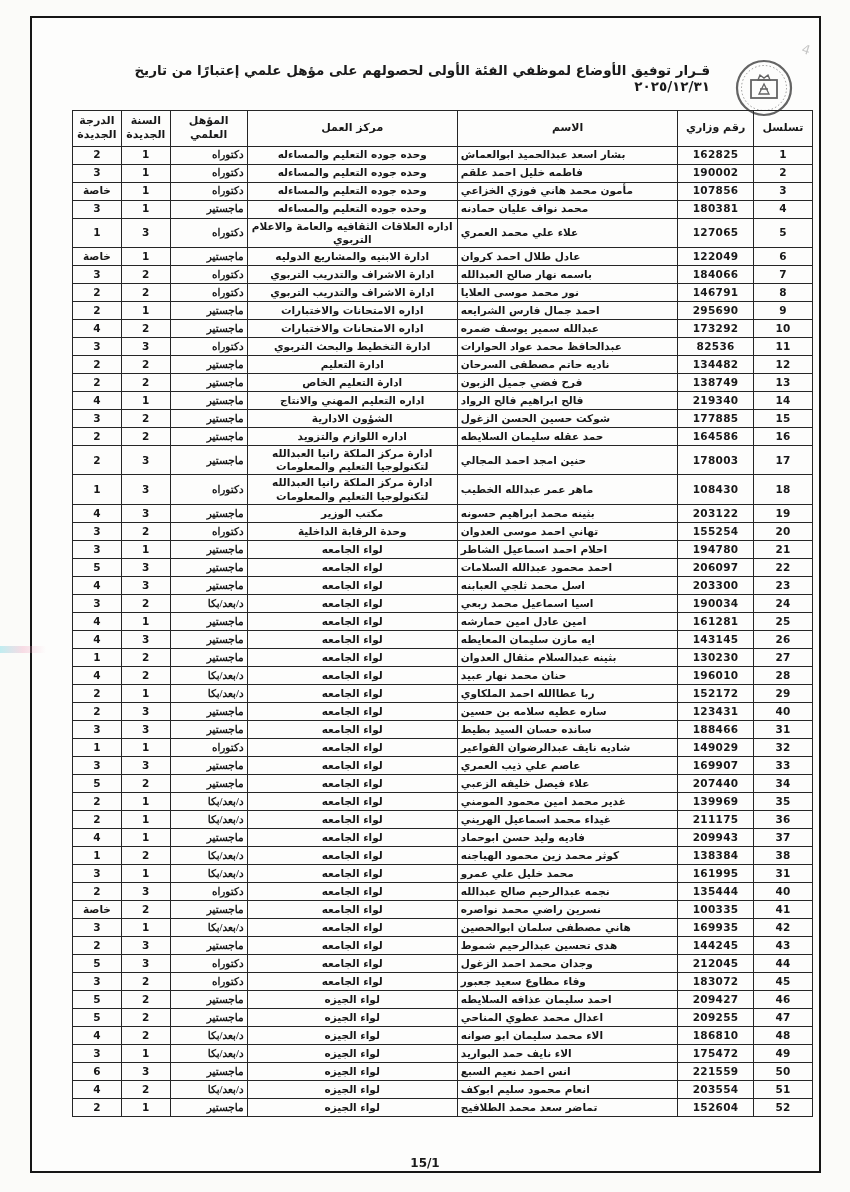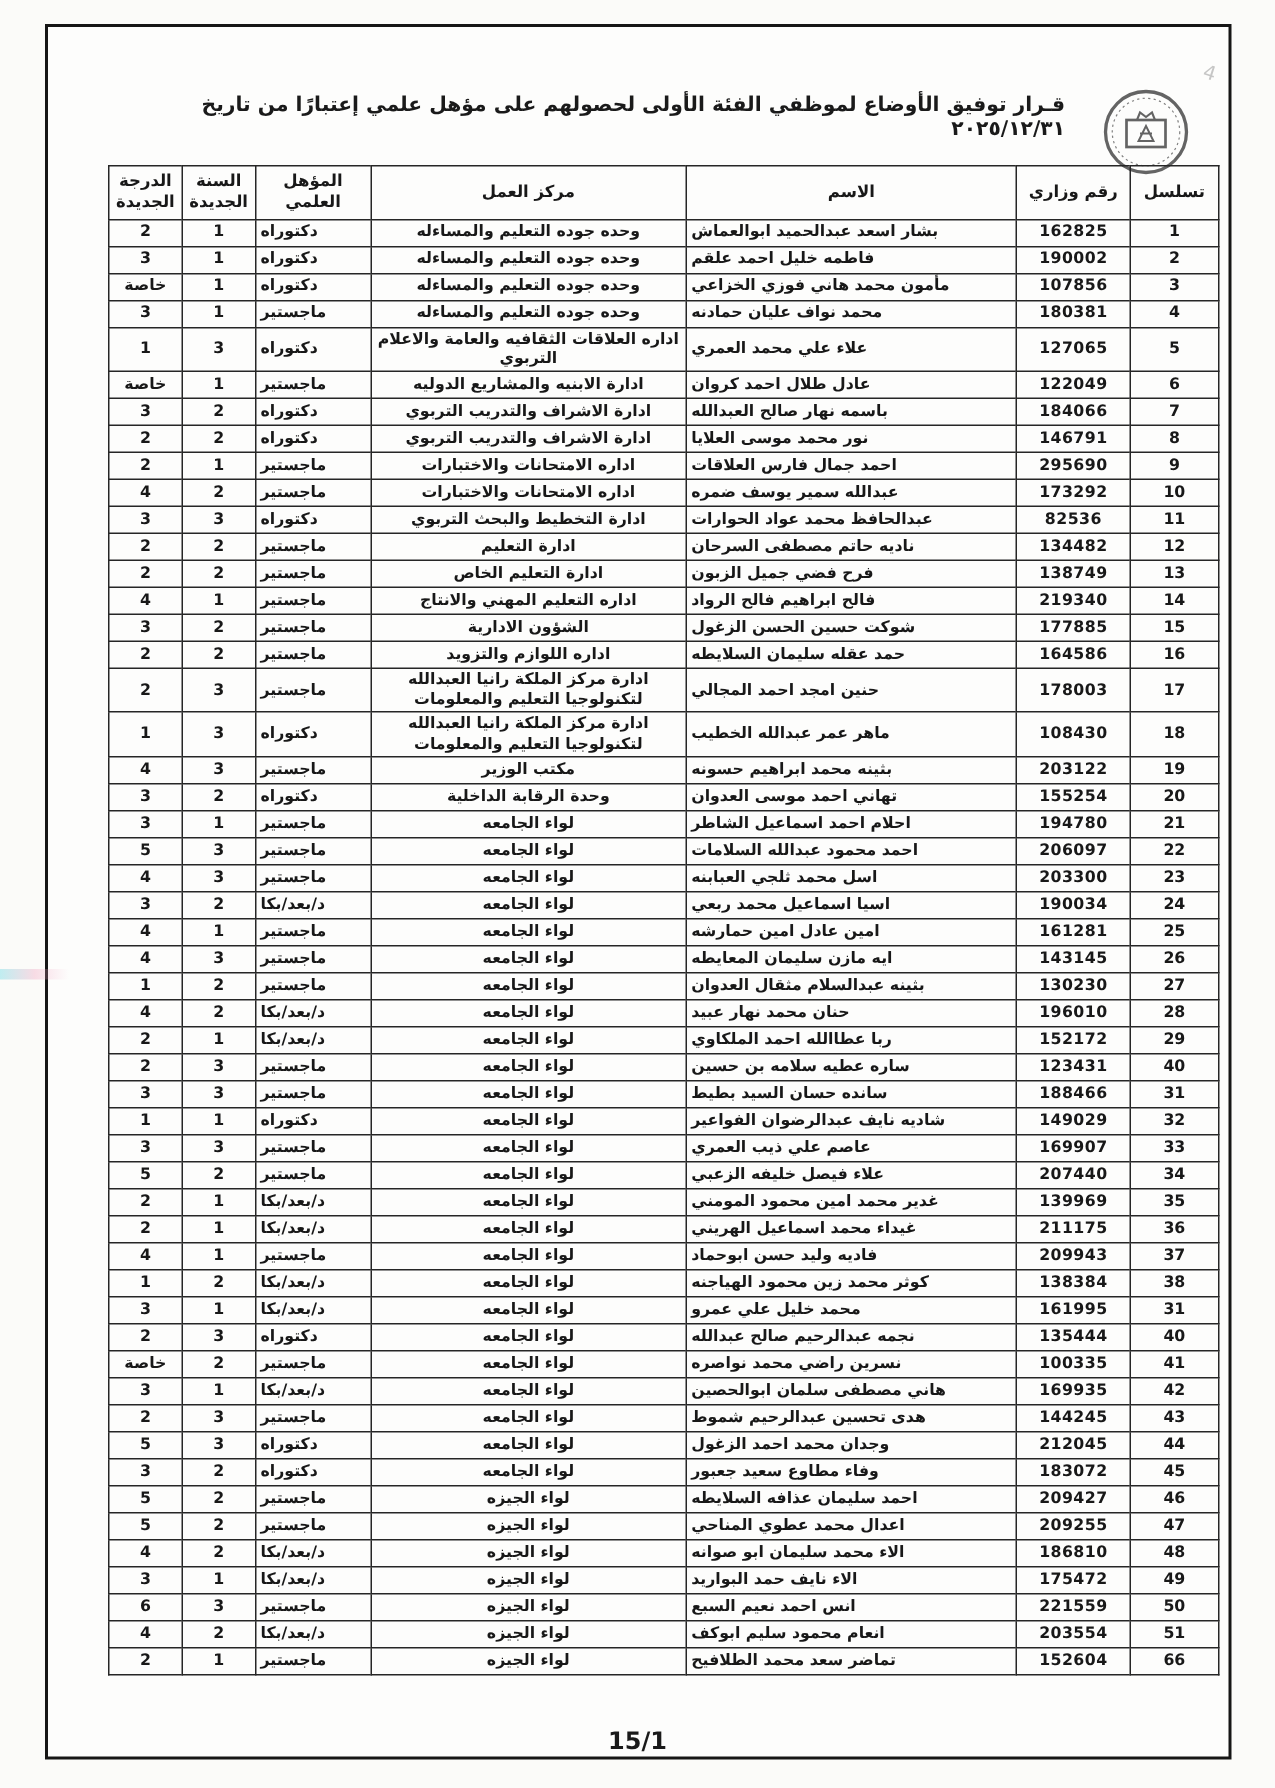--- a/index.html
+++ b/index.html
@@ -63,24 +63,24 @@
   table.records td {
     font-size:10.5px; line-height:1.26;
     padding:1px 3px;
     vertical-align:middle;
     height:18px;
   }
   td.c-serial, td.c-ministry, td.c-year, td.c-grade { text-align:center; font-size:11px; }
   td.c-ministry { letter-spacing:0.3px; }
   td.c-name { text-align:left; }
   td.c-work { text-align:center; font-size:10px; }
-  td.c-qual { text-align:left; font-size:10px; }
+  td.c-qual { text-align:right; font-size:10px;font-family:Liberation Serif, serif; }
   .page-footer {
     position:absolute; bottom:22px; left:0; width:100%;
-    text-align:center; font-weight:bold; font-size:16px; color:#1a1a1a;
+    text-align:center; font-weight:bold; font-size:12px; color:#1a1a1a;
   }
 </style>
 </head>
 <body>
 
 <div class="page-frame"></div>
 
 <div class="pen-mark">4</div>
 
 <div class="seal">
@@ -189,21 +189,21 @@
           <td class="c-ministry">146791</td>
           <td class="c-name">نور محمد موسى العلايا</td>
           <td class="c-work">ادارة الاشراف والتدريب التربوي</td>
           <td class="c-qual">دكتوراه</td>
           <td class="c-year">2</td>
           <td class="c-grade">2</td>
         </tr>
         <tr>
           <td class="c-serial">9</td>
           <td class="c-ministry">295690</td>
-          <td class="c-name">احمد جمال فارس العلاقات</td>
+          <td class="c-name">احمد جمال فارس الشرايعه</td>
           <td class="c-work">اداره الامتحانات والاختبارات</td>
           <td class="c-qual">ماجستير</td>
           <td class="c-year">1</td>
           <td class="c-grade">2</td>
         </tr>
         <tr>
           <td class="c-serial">10</td>
           <td class="c-ministry">173292</td>
           <td class="c-name">عبدالله سمير يوسف ضمره</td>
           <td class="c-work">اداره الامتحانات والاختبارات</td>
@@ -574,21 +574,21 @@
         <tr>
           <td class="c-serial">51</td>
           <td class="c-ministry">203554</td>
           <td class="c-name">انعام محمود سليم ابوكف</td>
           <td class="c-work">لواء الجيزه</td>
           <td class="c-qual">د/بعد/بكا</td>
           <td class="c-year">2</td>
           <td class="c-grade">4</td>
         </tr>
         <tr>
-          <td class="c-serial">66</td>
+          <td class="c-serial">52</td>
           <td class="c-ministry">152604</td>
           <td class="c-name">تماضر سعد محمد الطلافيح</td>
           <td class="c-work">لواء الجيزه</td>
           <td class="c-qual">ماجستير</td>
           <td class="c-year">1</td>
           <td class="c-grade">2</td>
         </tr>
       </tbody>
   </table>
 </div>

